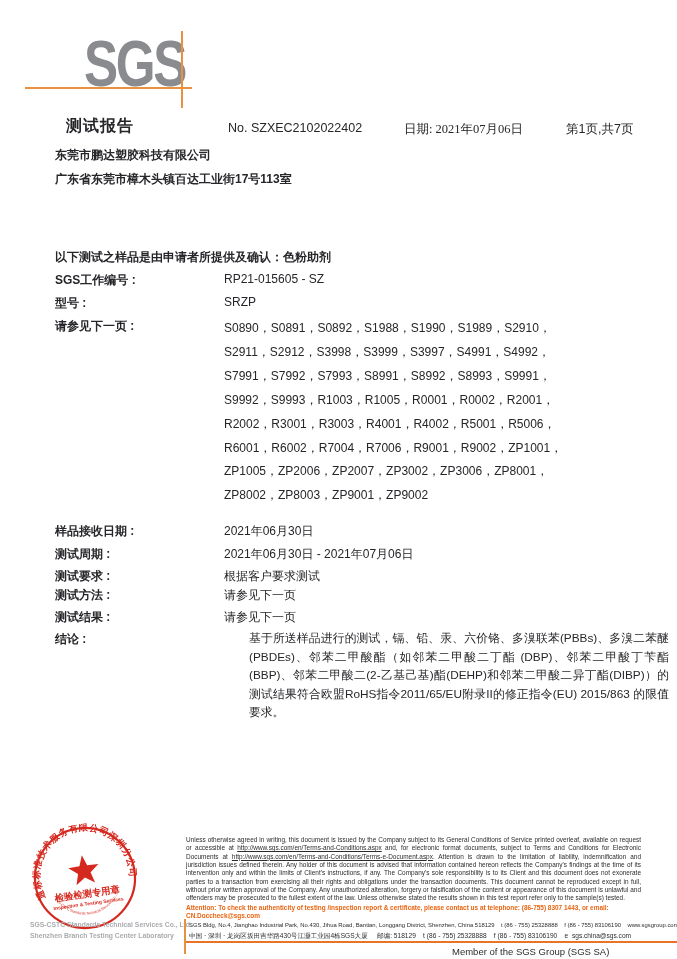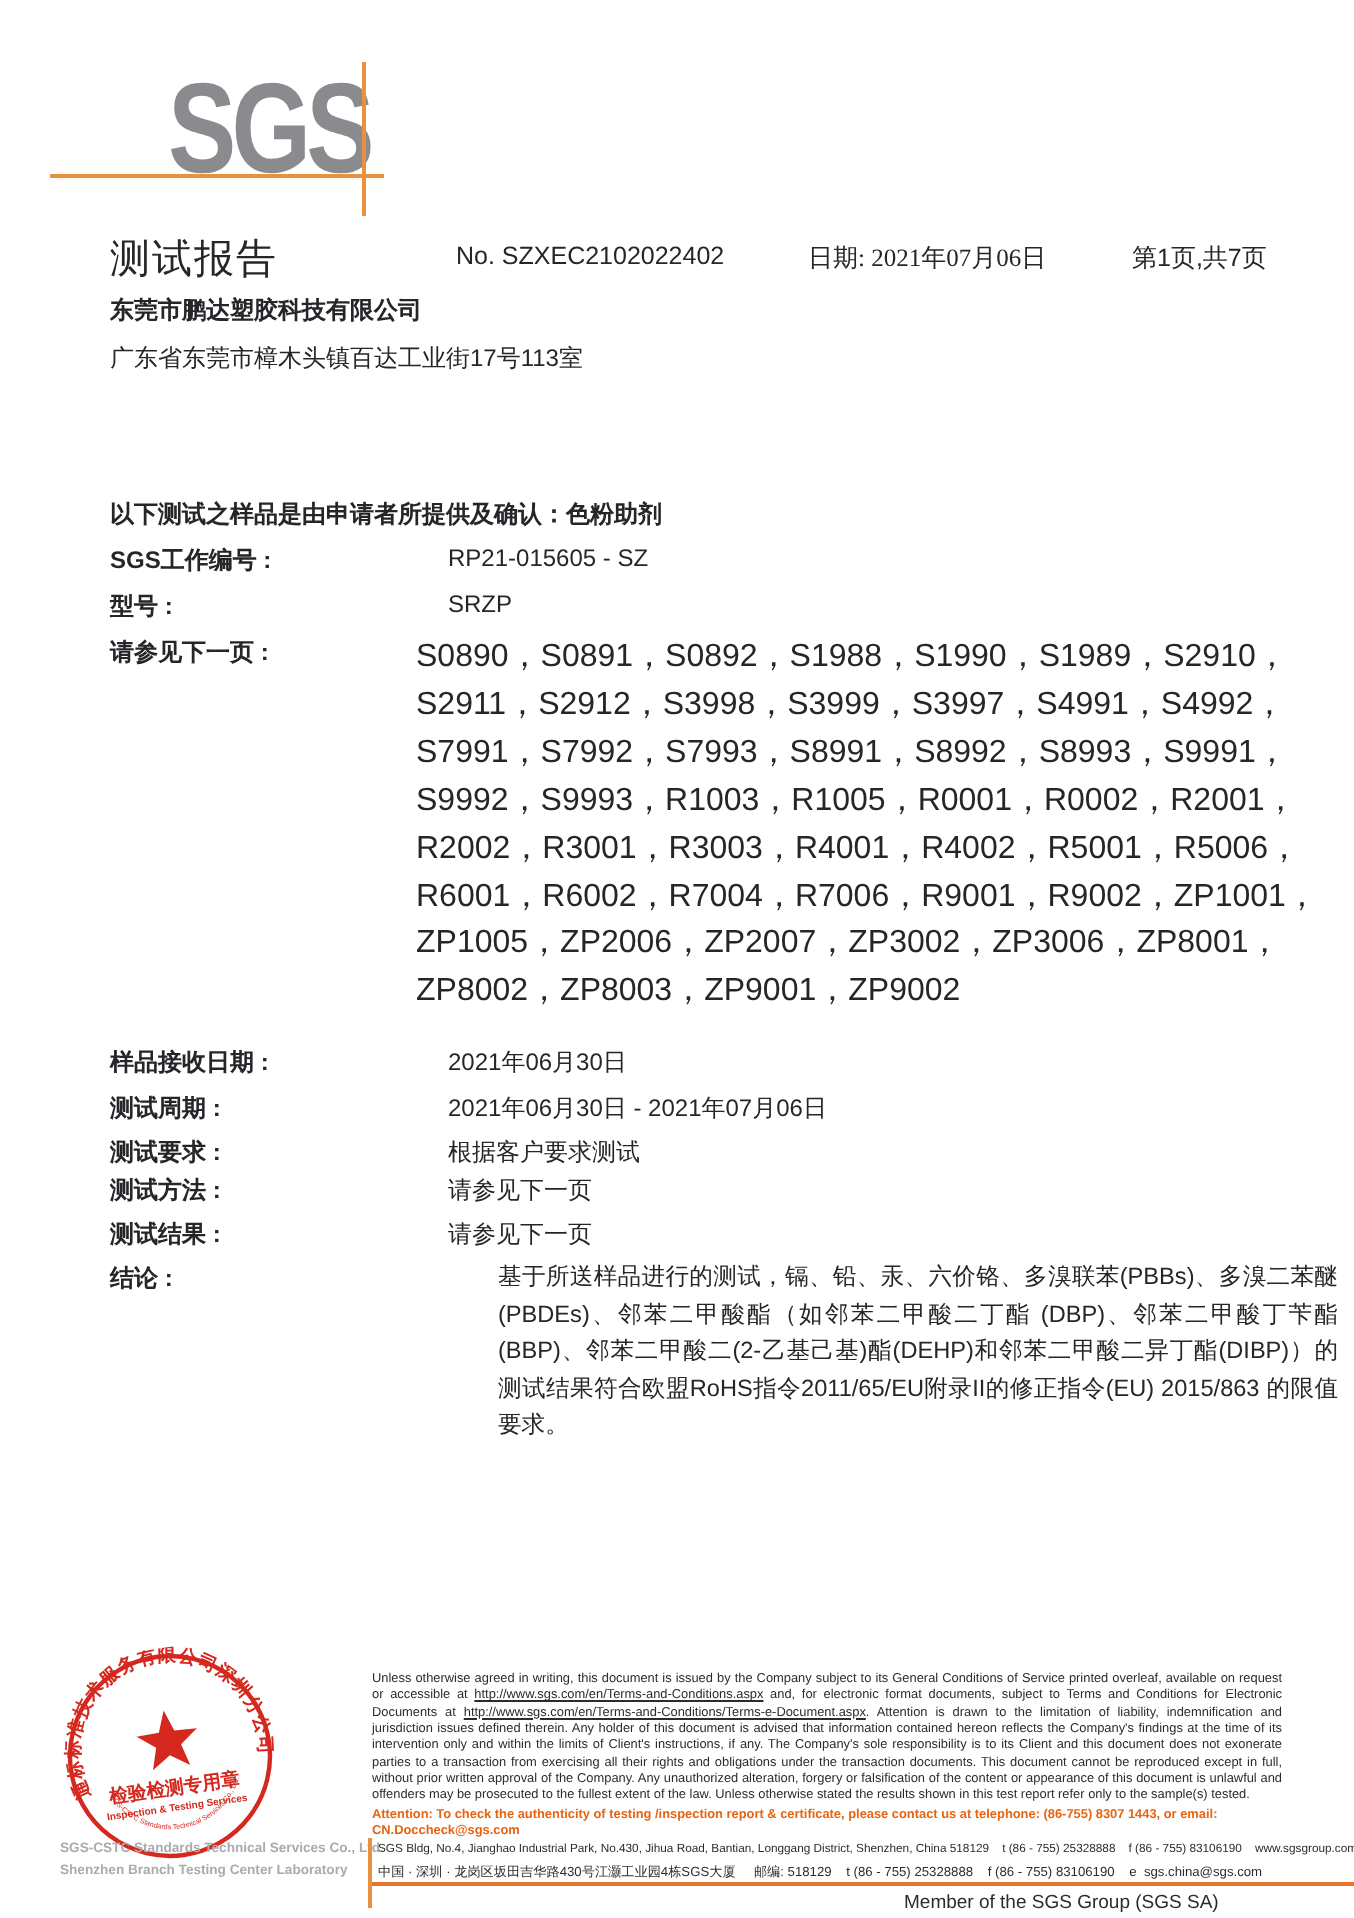--- a/index.html
+++ b/index.html
@@ -7,32 +7,32 @@
         font-family:"Liberation Sans","DejaVu Sans",sans-serif;color:#26262a;}
   .abs{position:absolute;}
 
   
   .logo-text{left:84px;top:32px;font-weight:bold;font-size:64px;line-height:1;
              color:#8a8b8e;letter-spacing:-3px;transform:scaleX(0.80);transform-origin:left top;}
   .logo-hline{left:25px;top:87px;width:167px;height:2px;background:#e8923f;}
   .logo-vline{left:181px;top:31px;width:2px;height:77px;background:#e8923f;}
 
   
-  .doc-title{left:55px;top:116px;font-size:20px;font-weight:normal;letter-spacing:1px;}
+  .doc-title{left:66px;top:116px;font-size:16px;font-weight:bold;letter-spacing:1px;}
   .report-no{left:228px;top:121px;font-size:12.5px;}
   .doc-date{left:404px;top:121px;font-size:12.5px;font-family:Liberation Serif, serif;}
   .page-info{left:542px;top:121px;font-size:12.5px;margin-left:24px;}
 
   .applicant-name{left:55px;top:147px;font-size:12px;font-weight:bold;}
-  .applicant-address{left:55px;top:171px;font-size:12px;font-weight:normal;}
+  .applicant-address{left:55px;top:171px;font-size:12px;font-weight:bold;}
   .intro-line{left:55px;top:249px;font-size:12px;font-weight:bold;}
 
   .flabel{left:55px;font-size:12px;font-weight:bold;}
   .fvalue{left:224px;font-size:12px;}
-  .samples-block{left:208px;top:317px;font-size:16px;line-height:23.9px;}
+  .samples-block{left:224px;top:317px;font-size:12px;line-height:23.9px;}
   .conclusion-text{left:224px;top:629px;width:420px;font-size:11.8px;line-height:18.6px;text-align:justify;margin-left:25px;}
 
   
   .stamp-wrap{left:31px;top:824px;width:108px;height:108px;transform:rotate(-8deg);}
   .co-line1{left:30px;top:921px;width:170px;font-size:6.8px;font-weight:bold;color:#a9abad;}
   .co-line2{left:30px;top:932px;width:170px;font-size:6.8px;font-weight:bold;color:#a9abad;}
 
   .foot-block{left:186px;top:836px;width:455px;}
   .disclaimer{font-size:6.45px;line-height:8.35px;text-align:justify;color:#2c2c2e;}
   .disclaimer .u{text-decoration:underline;}

